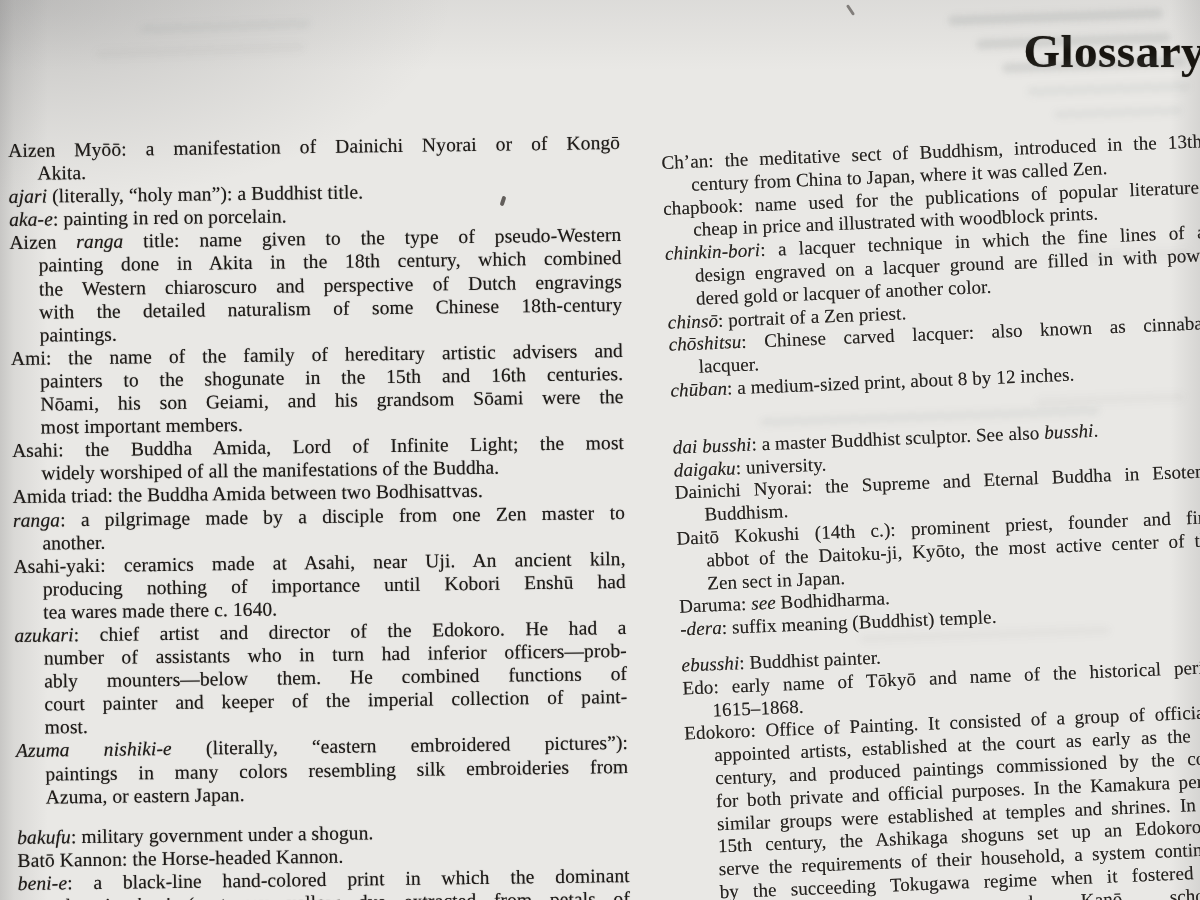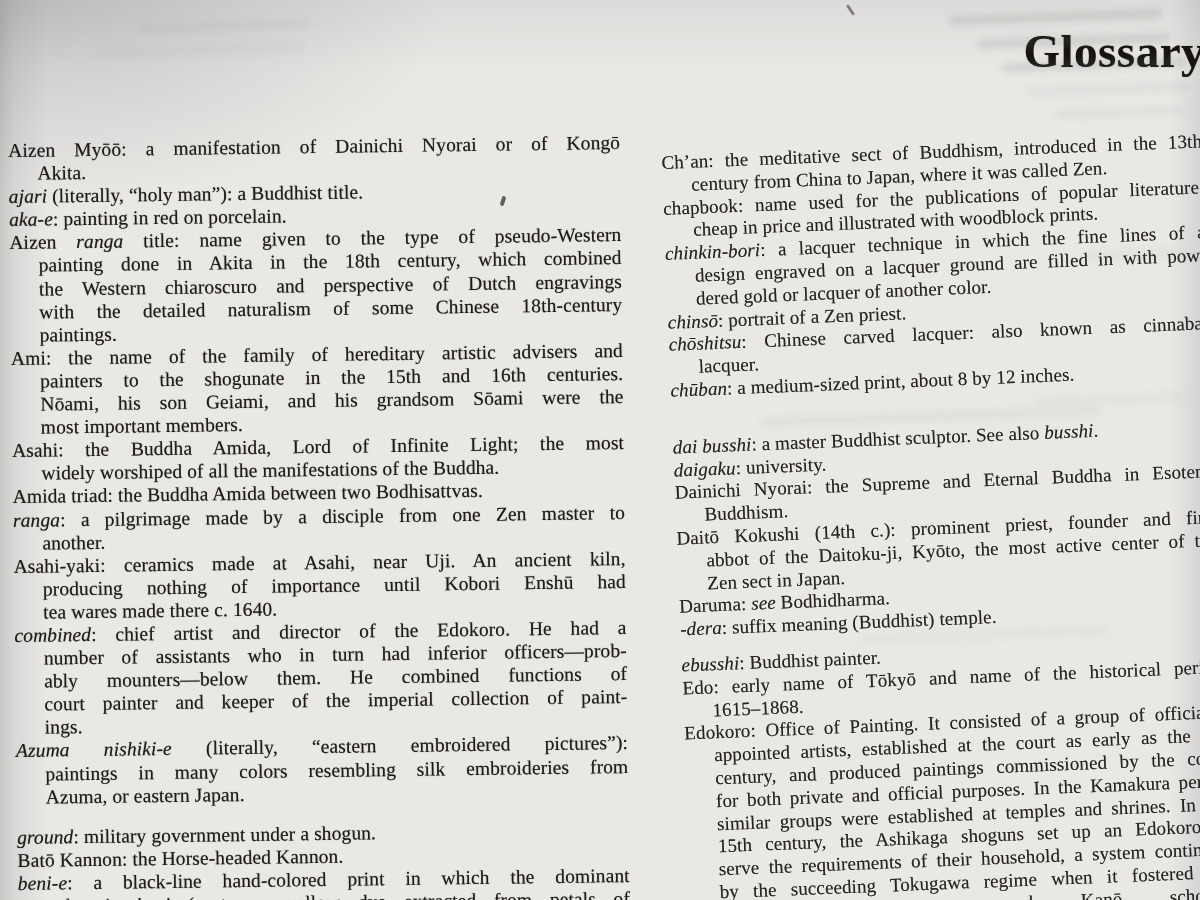--- a/index.html
+++ b/index.html
@@ -104,33 +104,33 @@
       <div class="entry">
         <div class="line"><span class="s-bi">ranga</span><span class="s-r">: a pilgrimage made by a disciple from one Zen master to</span></div>
         <div class="line cont last"><span class="s-r">another.</span></div>
       </div>
       <div class="entry">
         <div class="line"><span class="s-b">Asahi-yaki</span><span class="s-r">: ceramics made at Asahi, near Uji. An ancient kiln,</span></div>
         <div class="line cont"><span class="s-r">producing nothing of importance until Kobori Enshū had</span></div>
         <div class="line cont last"><span class="s-r">tea wares made there c. 1640.</span></div>
       </div>
       <div class="entry">
-        <div class="line"><span class="s-bi">combined</span><span class="s-r">: chief artist and director of the Edokoro. He had a</span></div>
+        <div class="line"><span class="s-bi">azukari</span><span class="s-r">: chief artist and director of the Edokoro. He had a</span></div>
         <div class="line cont"><span class="s-r">number of assistants who in turn had inferior officers—prob-</span></div>
         <div class="line cont"><span class="s-r">ably mounters—below them. He combined functions of</span></div>
         <div class="line cont"><span class="s-r">court painter and keeper of the imperial collection of paint-</span></div>
-        <div class="line cont last"><span class="s-r">ings.</span></div>
+        <div class="line cont last"><span class="s-r">most.</span></div>
       </div>
       <div class="entry">
         <div class="line"><span class="s-bi">Azuma nishiki-e</span><span class="s-r"> (literally, “eastern embroidered pictures”):</span></div>
         <div class="line cont"><span class="s-r">paintings in many colors resembling silk embroideries from</span></div>
         <div class="line cont last"><span class="s-r">Azuma, or eastern Japan.</span></div>
       </div>
       <div class="entry gap-sm">
-        <div class="line last"><span class="s-bi">ground</span><span class="s-r">: military government under a shogun.</span></div>
+        <div class="line last"><span class="s-bi">bakufu</span><span class="s-r">: military government under a shogun.</span></div>
       </div>
       <div class="entry">
         <div class="line last"><span class="s-b">Batō Kannon</span><span class="s-r">: the Horse-headed Kannon.</span></div>
       </div>
       <div class="entry">
         <div class="line"><span class="s-bi">beni-e</span><span class="s-r">: a black-line hand-colored print in which the dominant</span></div>
         <div class="line cont"><span class="s-r">color is </span><span class="s-i">beni</span><span class="s-r"> (a tawny yellow dye extracted from petals of</span></div>
       </div>
     </div>
   <div class="col col-right">

